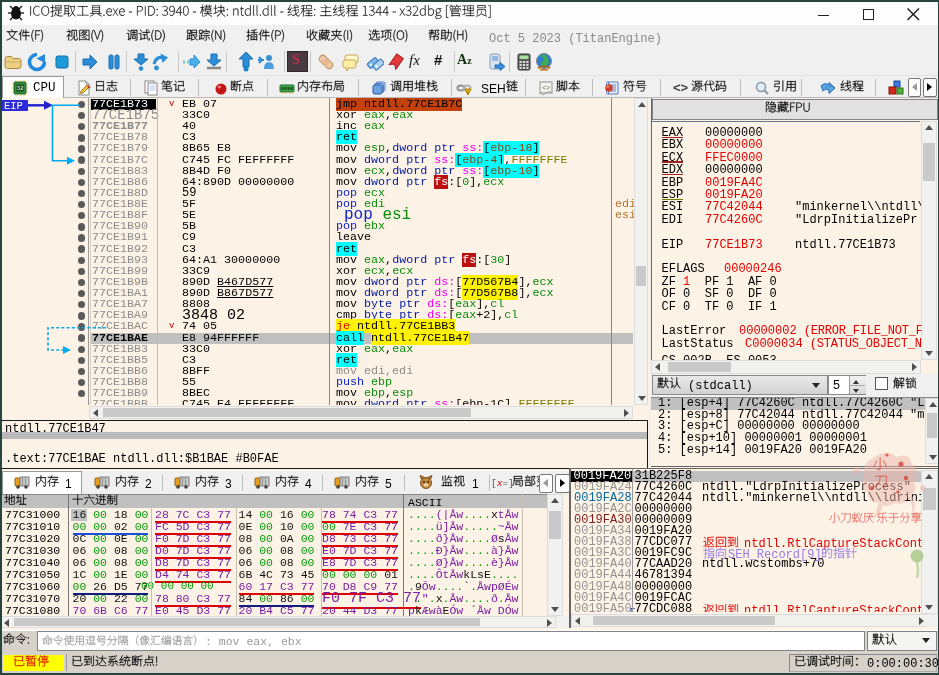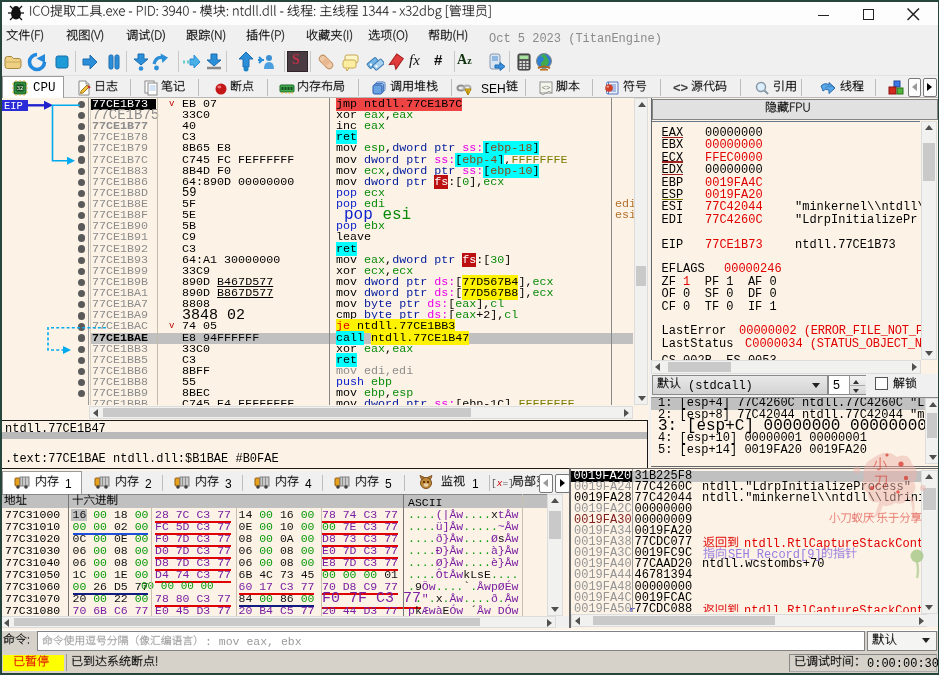--- a/index.html
+++ b/index.html
@@ -309,21 +309,21 @@
   </svg>
 <div style="position:absolute;left:908px;top:78px;width:13px;height:19px;background:#fdfdfd;border:1px solid #777;border-radius:2px;box-sizing:border-box"></div>
 <div style="position:absolute;left:923px;top:78px;width:14px;height:19px;background:#fdfdfd;border:1px solid #777;border-radius:2px;box-sizing:border-box"></div>
 <div style="position:absolute;left:911.5px;top:83px;width:0;height:0;z-index:0;border-top:4px solid transparent;border-bottom:4px solid transparent;border-right:5px solid #999;"></div>
 <div style="position:absolute;left:927px;top:83px;width:0;height:0;z-index:0;border-top:4.5px solid transparent;border-bottom:4.5px solid transparent;border-left:5.5px solid #000;"></div>
 <div style="position:absolute;left:1px;top:98px;width:937px;height:532px;background:#fcf3e6"></div>
 <div class="abs" style="left:0;top:98px;width:634px;height:307px;overflow:hidden">
     <div class="abs mono" style="left:90px;top:1.00px;width:64px;height:11.12px;background:#000;color:#fff;font-size:11.7px;line-height:11.12px;padding-left:2px">77CE1B73</div>
     <div class="abs mono" style="left:169px;top:1.00px;height:11.12px;color:#c00000;font-size:9px;line-height:11.12px">v</div>
     <div class="abs mono" style="left:182px;top:1.00px;height:11.12px;color:#000;font-size:11.7px;line-height:11.12px">EB 07</div>
-    <div class="abs mono" style="left:336px;top:1.00px;height:11.12px;color:#000;font-size:11.7px;line-height:11.12px"><span style="background:#ef4444;color:#000">jmp ntdll.77CE1B7C</span></div>
+    <div class="abs mono" style="left:336px;top:1.00px;height:11.12px;color:#000;font-size:11.7px;line-height:11.12px"><span style="background:#c2410c;color:#000">jmp ntdll.77CE1B7C</span></div>
     <div class="abs mono" style="left:92px;top:12.12px;height:11.12px;color:#8c8c8c;font-weight:normal;font-size:14px;line-height:11.12px">77CE1B75</div>
     <div class="abs mono" style="left:182px;top:12.12px;height:11.12px;color:#000;font-size:11.7px;line-height:11.12px">33C0</div>
     <div class="abs mono" style="left:336px;top:12.12px;height:11.12px;color:#000;font-size:11.7px;line-height:11.12px">xor <span style="color:#0a8a0a">eax</span>,<span style="color:#0a8a0a">eax</span></div>
     <div class="abs mono" style="left:92px;top:23.24px;height:11.12px;color:#8c8c8c;font-weight:bold;font-size:11.7px;line-height:11.12px">77CE1B77</div>
     <div class="abs mono" style="left:182px;top:23.24px;height:11.12px;color:#000;font-size:11.7px;line-height:11.12px">40</div>
     <div class="abs mono" style="left:336px;top:23.24px;height:11.12px;color:#000;font-size:11.7px;line-height:11.12px">inc <span style="color:#0a8a0a">eax</span></div>
     <div class="abs mono" style="left:92px;top:34.36px;height:11.12px;color:#8c8c8c;font-weight:normal;font-size:11.7px;line-height:11.12px">77CE1B78</div>
     <div class="abs mono" style="left:182px;top:34.36px;height:11.12px;color:#000;font-size:11.7px;line-height:11.12px">C3</div>
     <div class="abs mono" style="left:336px;top:34.36px;height:11.12px;color:#000;font-size:11.7px;line-height:11.12px"><span style="background:#0ff;color:#000">ret</span></div>
     <div class="abs mono" style="left:92px;top:45.48px;height:11.12px;color:#8c8c8c;font-weight:normal;font-size:11.7px;line-height:11.12px">77CE1B79</div>
@@ -525,21 +525,21 @@
 <div style="position:absolute;left:853px;top:388.5px;width:0;height:0;z-index:0;border-left:3.5px solid transparent;border-right:3.5px solid transparent;border-top:4.5px solid #333;"></div>
 <div style="position:absolute;left:875px;top:377px;width:13px;height:13px;background:#fff;border:1px solid #555;box-sizing:border-box"></div>
 <svg style="position:absolute;left:893px;top:378px;overflow:visible;z-index:5" width="26" height="15">
     <path transform="translate(0,9.4)" fill="#000" stroke="#000" stroke-width="0.38" d="M1.6 -7H5.2V-6.6H1.6ZM1.6 -4.7H5.2V-4.4H1.6ZM1.6 -2.4H5.2V-2.1H1.6ZM7 -4.3H11.1V-3.9H7ZM2.3 -8.9H4.6V-8.6H2.3ZM6.2 -9.4H10.9V-9H6.2ZM6.1 -2.1H11.4V-1.8H6.1ZM8.7 -5.6H9V0.8H8.7ZM3.3 -6.8H3.6V0.3H3.3ZM10.7 -9.4H11Q11 -9.4 11 -9.3Q11 -9.2 11 -9.1Q11 -8.1 10.9 -7.5Q10.8 -6.9 10.8 -6.5Q10.7 -6.2 10.5 -6.1Q10.5 -6 10.3 -5.9Q10.2 -5.9 10 -5.9Q9.8 -5.9 9.4 -5.9Q9.1 -5.9 8.7 -5.9Q8.7 -6 8.7 -6.1Q8.6 -6.2 8.6 -6.3Q9 -6.2 9.4 -6.2Q9.8 -6.2 9.9 -6.2Q10 -6.2 10.1 -6.2Q10.2 -6.3 10.3 -6.3Q10.4 -6.4 10.4 -6.7Q10.5 -7 10.6 -7.7Q10.6 -8.3 10.7 -9.3ZM7.3 -5.6 7.7 -5.5Q7.5 -4.6 7.1 -3.9Q6.8 -3.1 6.4 -2.6Q6.4 -2.6 6.3 -2.6Q6.3 -2.7 6.2 -2.7Q6.1 -2.7 6.1 -2.7Q6.5 -3.3 6.8 -4Q7.1 -4.8 7.3 -5.6ZM2.5 -10 2.9 -9.9Q2.7 -9.1 2.3 -8.4Q2 -7.6 1.7 -7Q1.3 -6.3 0.9 -5.8Q0.8 -5.9 0.8 -5.9Q0.7 -5.9 0.6 -6Q0.6 -6 0.5 -6Q1.2 -6.8 1.7 -7.8Q2.2 -8.8 2.5 -10ZM1.4 -7H1.8V-3.8Q1.8 -3.2 1.8 -2.6Q1.7 -2 1.6 -1.4Q1.5 -0.8 1.3 -0.2Q1.1 0.4 0.8 0.9Q0.8 0.8 0.7 0.8Q0.7 0.8 0.6 0.7Q0.6 0.7 0.5 0.7Q0.9 0 1.1 -0.7Q1.3 -1.5 1.4 -2.3Q1.4 -3.1 1.4 -3.8ZM5.1 -7H5.5V0.3Q5.5 0.5 5.4 0.6Q5.3 0.7 5.2 0.7Q5 0.8 4.7 0.8Q4.5 0.8 3.9 0.8Q3.9 0.7 3.9 0.6Q3.9 0.5 3.8 0.4Q4.2 0.5 4.5 0.5Q4.8 0.5 4.9 0.4Q5.1 0.4 5.1 0.3ZM8.2 -9.3H8.5Q8.4 -8.5 8.2 -7.8Q7.9 -7.1 7.4 -6.5Q7 -6 6.3 -5.6Q6.2 -5.7 6.1 -5.7Q6 -5.8 6 -5.8Q6.7 -6.2 7.2 -6.7Q7.6 -7.2 7.8 -7.9Q8.1 -8.6 8.2 -9.3ZM4.5 -8.9H4.6L4.6 -9L4.9 -8.8Q4.8 -8.4 4.6 -8Q4.4 -7.7 4.2 -7.3Q4 -7 3.9 -6.7Q3.8 -6.8 3.7 -6.8Q3.6 -6.9 3.6 -6.9Q3.7 -7.1 3.9 -7.5Q4.1 -7.8 4.2 -8.2Q4.4 -8.5 4.5 -8.9Z M14.3 -9.9 14.7 -9.8Q14.5 -9.2 14.2 -8.6Q13.9 -8 13.5 -7.5Q13.2 -7 12.8 -6.6Q12.8 -6.6 12.7 -6.7Q12.7 -6.7 12.6 -6.8Q12.6 -6.8 12.5 -6.9Q13.1 -7.4 13.6 -8.2Q14.1 -9 14.3 -9.9ZM13.9 -8.4H16.9V-8H13.8ZM14.4 0.7V0.3L14.6 0.1L16.7 -1Q16.8 -1 16.8 -0.9Q16.8 -0.8 16.8 -0.7Q16.1 -0.3 15.6 -0.1Q15.1 0.2 14.9 0.3Q14.7 0.5 14.5 0.6Q14.4 0.6 14.4 0.7ZM13.4 -6.3H16.6V-6H13.4ZM13 -3.9H16.9V-3.6H13ZM19.8 -5.3H20.2V-3.3Q20.2 -2.7 20.1 -2.2Q20 -1.7 19.7 -1.1Q19.3 -0.6 18.7 -0.1Q18 0.4 16.8 0.8Q16.8 0.8 16.7 0.7Q16.6 0.6 16.6 0.6Q17.7 0.2 18.4 -0.3Q19 -0.8 19.3 -1.3Q19.7 -1.8 19.7 -2.3Q19.8 -2.8 19.8 -3.3ZM20 -0.8 20.2 -1.1Q20.8 -0.9 21.3 -0.6Q21.9 -0.3 22.5 -0Q23 0.3 23.3 0.5L23.1 0.8Q22.8 0.6 22.2 0.3Q21.7 -0 21.1 -0.3Q20.5 -0.6 20 -0.8ZM17.6 -6.5H22.5V-1.1H22.1V-6.2H18V-1.1H17.6ZM17.4 -9.3 17.7 -9.5Q18.1 -9 18.5 -8.4Q18.8 -7.8 19 -7.3L18.7 -7.2Q18.6 -7.5 18.4 -7.8Q18.2 -8.2 17.9 -8.6Q17.7 -9 17.4 -9.3ZM22.3 -9.4 22.6 -9.3Q22.3 -8.7 22 -8.1Q21.6 -7.5 21.3 -7.1L21.1 -7.2Q21.3 -7.5 21.5 -7.9Q21.7 -8.3 21.9 -8.7Q22.2 -9.1 22.3 -9.4ZM19.9 -10.1H20.2V-6.3H19.9ZM14.4 0.7Q14.4 0.7 14.3 0.6Q14.3 0.6 14.2 0.5Q14.2 0.4 14.1 0.4Q14.2 0.3 14.4 0.2Q14.5 0.1 14.6 -0.1Q14.7 -0.3 14.7 -0.6V-6.1H15.1V-0Q15.1 -0 15 0Q14.9 0.1 14.8 0.2Q14.7 0.3 14.6 0.4Q14.5 0.5 14.4 0.6Q14.4 0.6 14.4 0.7Z"></path>
   </svg>
 <div style="position:absolute;left:651px;top:396.5px;width:288px;height:69.5px;background:#fcf3e6;border-top:1px solid #888;box-sizing:border-box"></div>
 <div class="abs" style="left:651px;top:398px;width:274px;height:62px;overflow:hidden">
     <div class="abs" style="left:0;top:0.0px;width:274px;height:11.6px;background:#c0c0c0"></div>
     <div class="abs mono" style="left:7px;top:0.0px;font-size:12px;line-height:11.6px;color:#000">1: [esp+4] 77C4260C ntdll.77C4260C "L</div>
     <div class="abs mono" style="left:7px;top:11.6px;font-size:12px;line-height:11.6px;color:#000">2: [esp+8] 77C42044 ntdll.77C42044 "m</div>
-    <div class="abs mono" style="left:7px;top:23.2px;font-size:16px;line-height:11.6px;color:#000">3: [esp+C] 00000000 00000000</div>
+    <div class="abs mono" style="left:7px;top:23.2px;font-size:12px;line-height:11.6px;color:#000">3: [esp+C] 00000000 00000000</div>
     <div class="abs mono" style="left:7px;top:34.9px;font-size:12px;line-height:11.6px;color:#000">4: [esp+10] 00000001 00000001</div>
     <div class="abs mono" style="left:7px;top:46.5px;font-size:12px;line-height:11.6px;color:#000">5: [esp+14] 0019FA20 0019FA20</div>
   </div>
 <div style="position:absolute;left:925px;top:398px;width:13.5px;height:66px;background:#f1f1f0;border:1px solid #dcdcdc;box-sizing:border-box"></div>
 <div style="position:absolute;left:929px;top:402px;width:0;height:0;z-index:0;border-left:4px solid transparent;border-right:4px solid transparent;border-bottom:5px solid #505050;"></div>
 <div style="position:absolute;left:929px;top:455px;width:0;height:0;z-index:0;border-left:4px solid transparent;border-right:4px solid transparent;border-top:5px solid #505050;"></div>
 <div style="position:absolute;left:927px;top:413px;width:9.5px;height:25px;background:#c9c9c9"></div>
 <div style="position:absolute;left:651px;top:465.5px;width:288px;height:1px;background:#666"></div>
 <div style="position:absolute;left:0;top:471px;width:575px;height:23px;background:#f0f0f0"></div>
 <div style="position:absolute;left:2px;top:471px;width:80px;height:23px;background:#fff;border:1px solid #9a9a9a;border-bottom:none;box-sizing:border-box;z-index:3"></div>
@@ -723,21 +723,21 @@
 <div style="position:absolute;left:569px;top:468px;width:370px;height:1.2px;background:#666"></div>
 <div style="position:absolute;left:570.5px;top:468.5px;width:368.5px;height:158.5px;background:#fcf3e6"></div>
 <div class="abs" style="left:570.5px;top:469.5px;width:350px;height:142.5px;overflow:hidden">
     <div class="abs" style="left:0;top:1.0px;width:350px;height:11.1px;background:#c0c0c0"></div>
     <div class="abs" style="left:0;top:1.0px;width:61px;height:11.1px;background:#000"></div>
     <div class="abs mono" style="left:3px;top:1.0px;font-size:12px;line-height:11.1px;color:#fff">0019FA20</div>
     <div class="abs mono" style="left:64px;top:1.0px;font-size:12px;line-height:11.1px;color:#000">31B225F8</div>
     <div class="abs mono" style="left:3.5px;top:12.1px;font-size:12px;line-height:11.1px;color:#949494">0019FA24</div>
     <div class="abs mono" style="left:64px;top:12.1px;font-size:12px;line-height:11.1px;color:#000">77C4260C</div>
     <div class="abs mono" style="left:131.5px;top:12.1px;font-size:12px;line-height:11.1px;color:#000">ntdll."LdrpInitializeProcess"</div>
-    <div class="abs mono" style="left:3.5px;top:23.2px;font-size:12px;line-height:11.1px;color:#000000">0019FA28</div>
+    <div class="abs mono" style="left:3.5px;top:23.2px;font-size:12px;line-height:11.1px;color:#0369a1">0019FA28</div>
     <div class="abs mono" style="left:64px;top:23.2px;font-size:12px;line-height:11.1px;color:#000">77C42044</div>
     <div class="abs mono" style="left:131.5px;top:23.2px;font-size:12px;line-height:11.1px;color:#000">ntdll."minkernel\\ntdll\\ldrini</div>
     <div class="abs mono" style="left:3.5px;top:34.3px;font-size:12px;line-height:11.1px;color:#949494">0019FA2C</div>
     <div class="abs mono" style="left:64px;top:34.3px;font-size:12px;line-height:11.1px;color:#000">00000000</div>
     <div class="abs mono" style="left:3.5px;top:45.4px;font-size:12px;line-height:11.1px;color:#7f1d1d">0019FA30</div>
     <div class="abs mono" style="left:64px;top:45.4px;font-size:12px;line-height:11.1px;color:#000">00000009</div>
     <div class="abs mono" style="left:3.5px;top:56.5px;font-size:12px;line-height:11.1px;color:#949494">0019FA34</div>
     <div class="abs mono" style="left:64px;top:56.5px;font-size:12px;line-height:11.1px;color:#000">0019FA20</div>
     <div class="abs mono" style="left:3.5px;top:67.6px;font-size:12px;line-height:11.1px;color:#949494">0019FA38</div>
     <div class="abs mono" style="left:64px;top:67.6px;font-size:12px;line-height:11.1px;color:#000">77CDC077</div>

